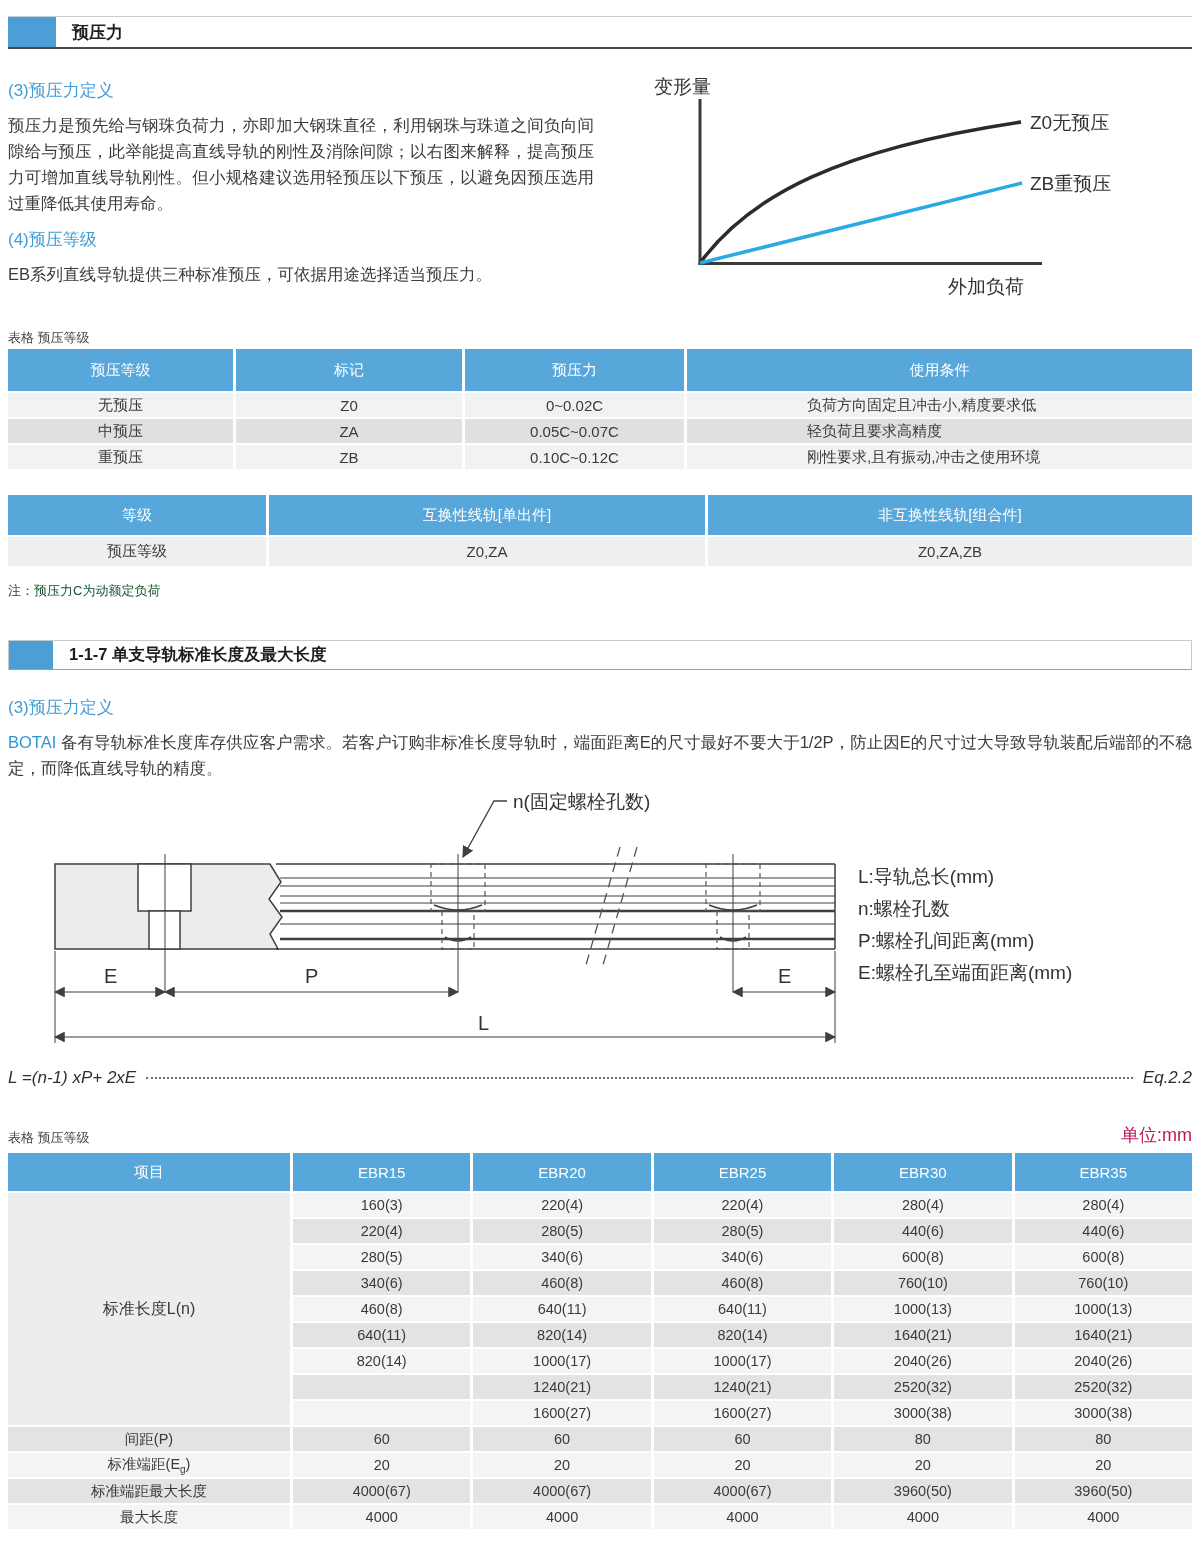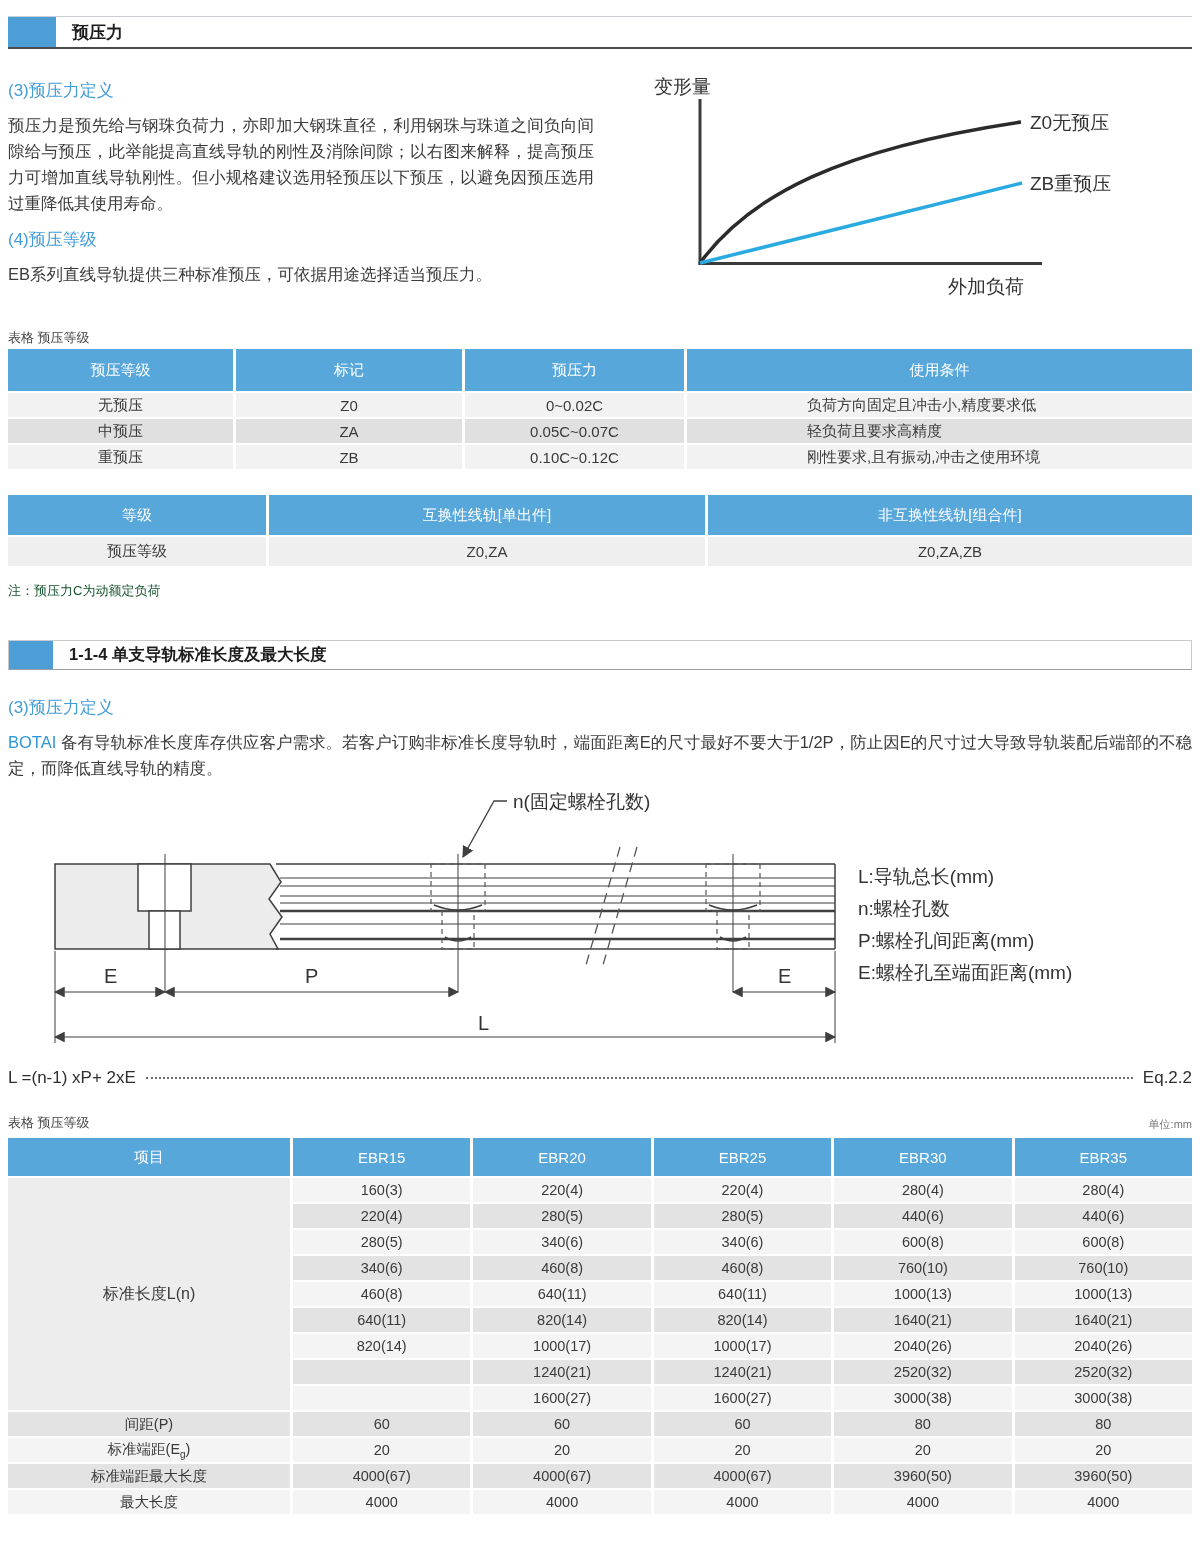--- a/index.html
+++ b/index.html
@@ -38,25 +38,25 @@
   .caption-sm{font-size:13px;color:#444;margin-top:18px;}
   .note-sm{font-size:13px;color:#14532d;margin-top:14px;}
 
   
   .t3 th{height:36px;}
   .t3 td{height:22px;font-size:14.5px;}
   .t3 tr.lt td{background:#f4f4f5;}
   .t3 tr.dk td{background:#e3e3e4;}
   .t3 td.mergecell{background:#ededee !important;vertical-align:middle;font-size:16px;}
   .cap-row{display:flex;justify-content:space-between;align-items:flex-end;margin-top:26px;}
-  .cap-row .unit{font-size:11px;color:#737373;}
+  .cap-row .unit{font-size:18px;color:#be185d;margin-top:9px;}
   sub.eg{font-size:10px;}
 
   
-  .formula-row{display:flex;align-items:baseline;margin-top:16px;font-size:17px;color:#2e2e2e;}
+  .formula-row{display:flex;align-items:baseline;margin-top:16px;font-size:17px;color:#2e2e2e;font-style:italic;}
   .formula-row .leader{flex:1;border-bottom:2px dotted #6b6b6b;margin:0 10px;transform:translateY(-4px);}
 </style>
 </head>
 <body>
 
 <div class="page">
 
   <div class="band1">
     <div class="sq"></div>
     <span class="band-text">预压力</span>
@@ -139,21 +139,21 @@
         <td>Z0,ZA</td>
         <td>Z0,ZA,ZB</td>
       </tr>
     </tbody>
       </table>
   </div>
   <div class="note-sm">注：预压力C为动额定负荷</div>
 
   <div class="band2">
     <div class="sq"></div>
-    <span class="band-text">1-1-4 单支导轨标准长度及最大长度</span>
+    <span class="band-text">1-1-7 单支导轨标准长度及最大长度</span>
   </div>
 
   <div class="h-blue" style="margin-top:26px;">(3)预压力定义</div>
   <p class="para"><span class="blue-inline">BOTAI</span><span> 备有导轨标准长度库存供应客户需求。若客户订购非标准长度导轨时，端面距离E的尺寸最好不要大于1/2P，防止因E的尺寸过大导致导轨装配后端部的不稳定，而降低直线导轨的精度。</span></p>
 
   <svg width="1184" height="265" viewBox="0 0 1184 265" style="margin-top:6px;display:block;">
     <defs>
       <marker id="aE" viewBox="0 0 10 10" refX="9" refY="5" markerWidth="9" markerHeight="9" orient="auto-start-reverse">
         <path d="M0,0 L10,5 L0,10 z" fill="#3f3f3f"></path>
       </marker>

